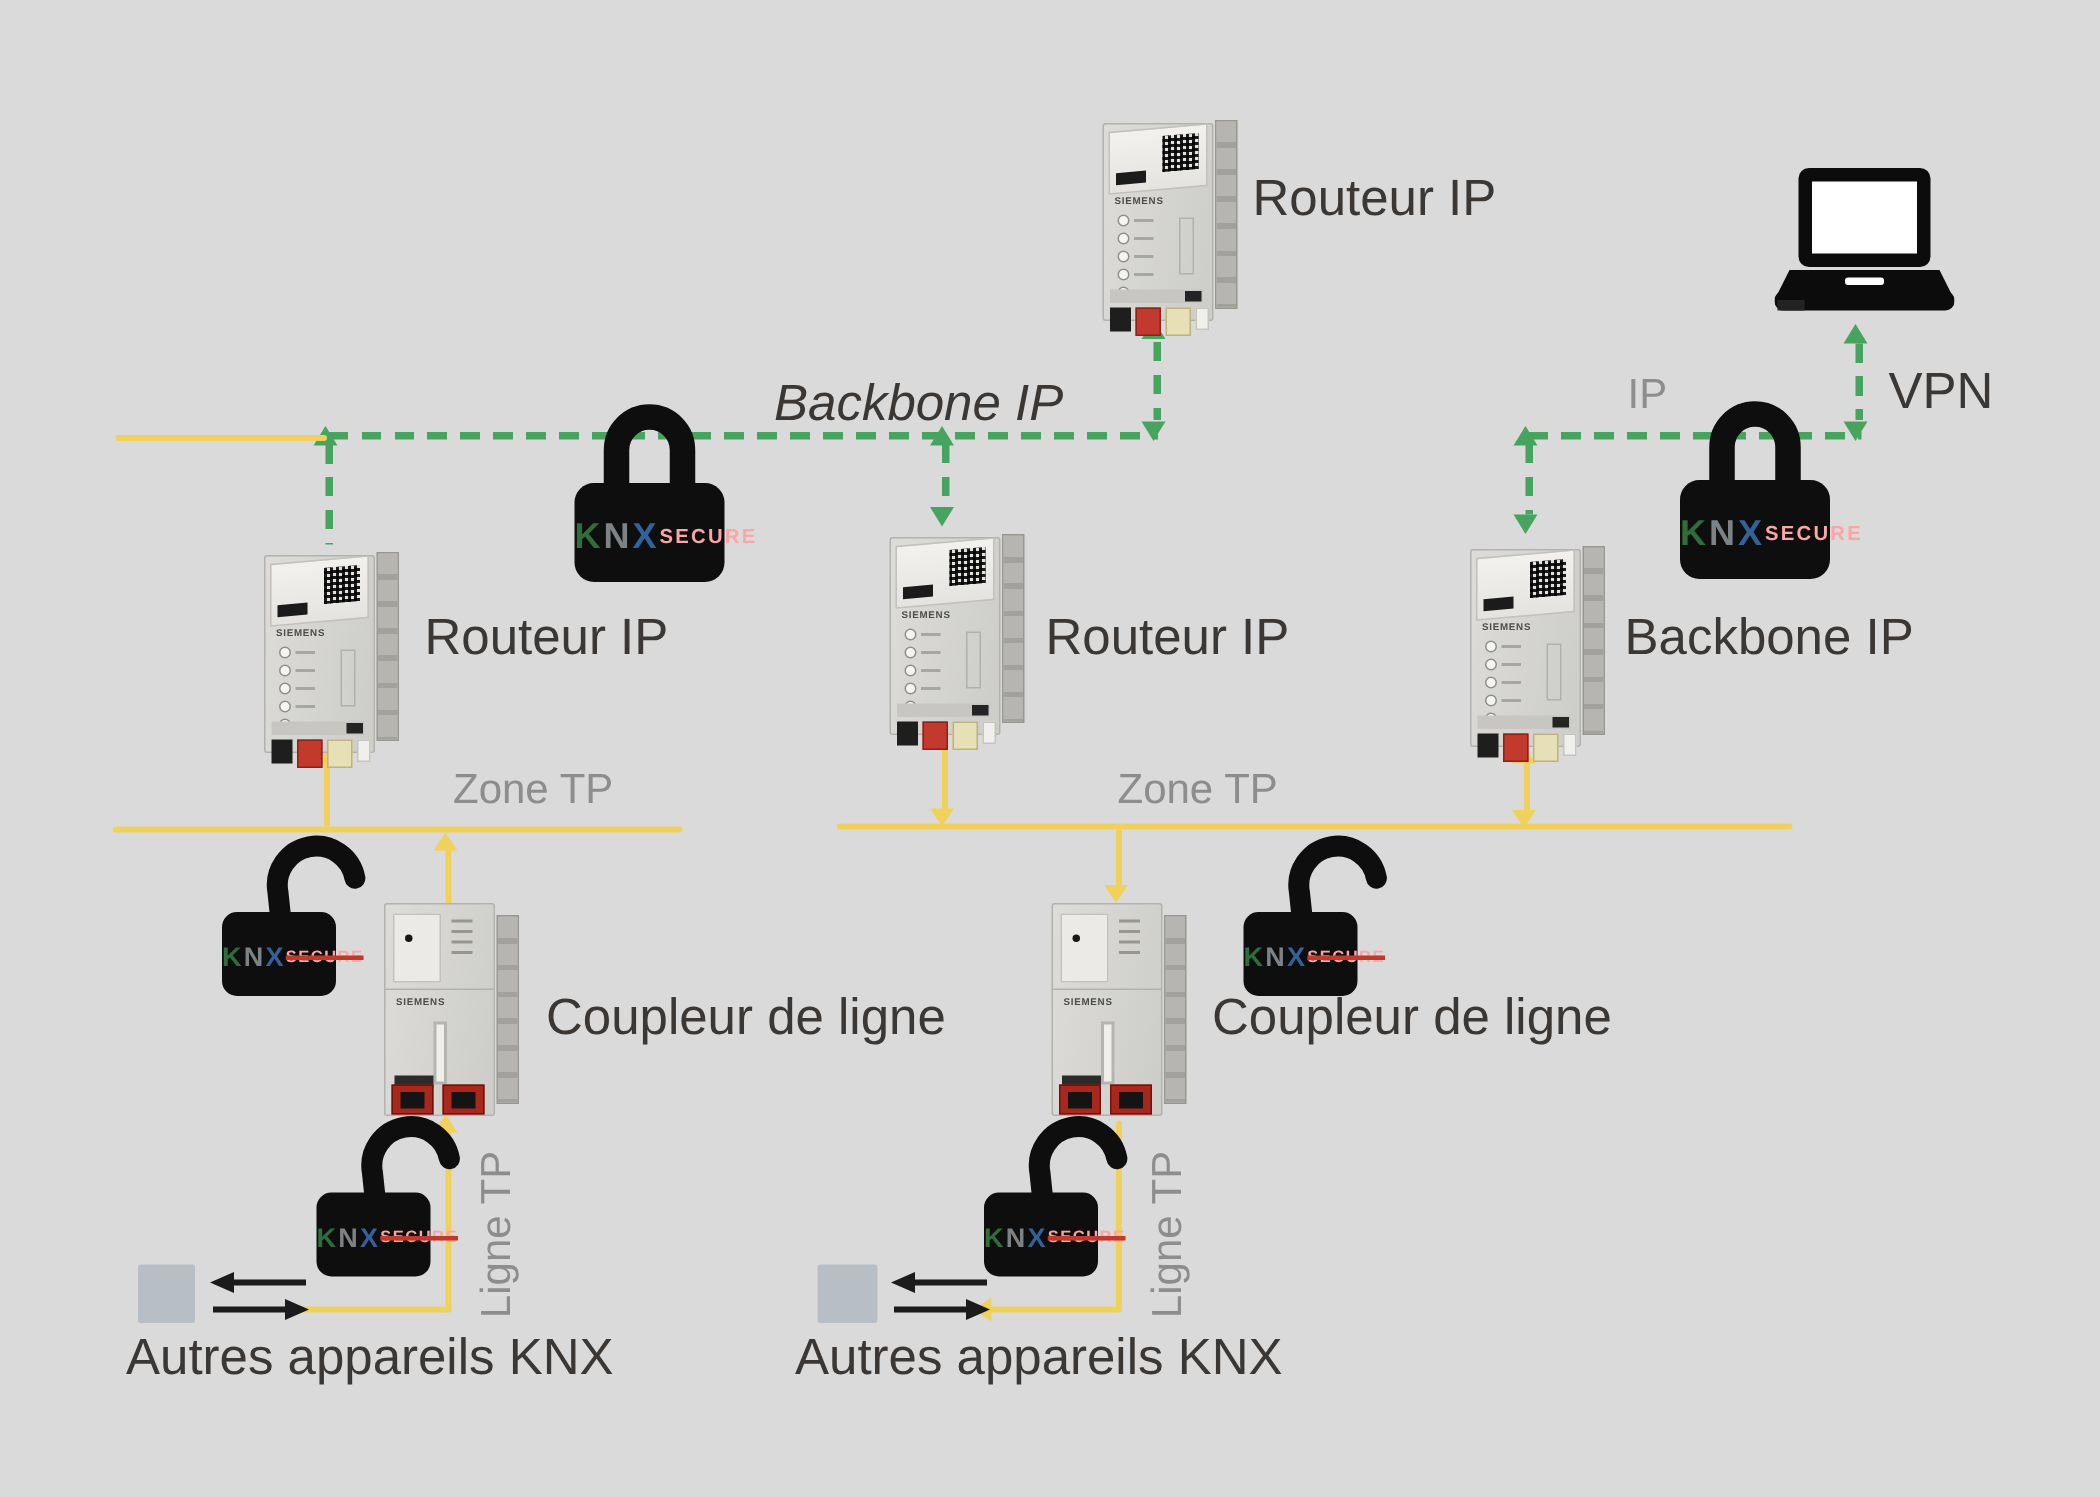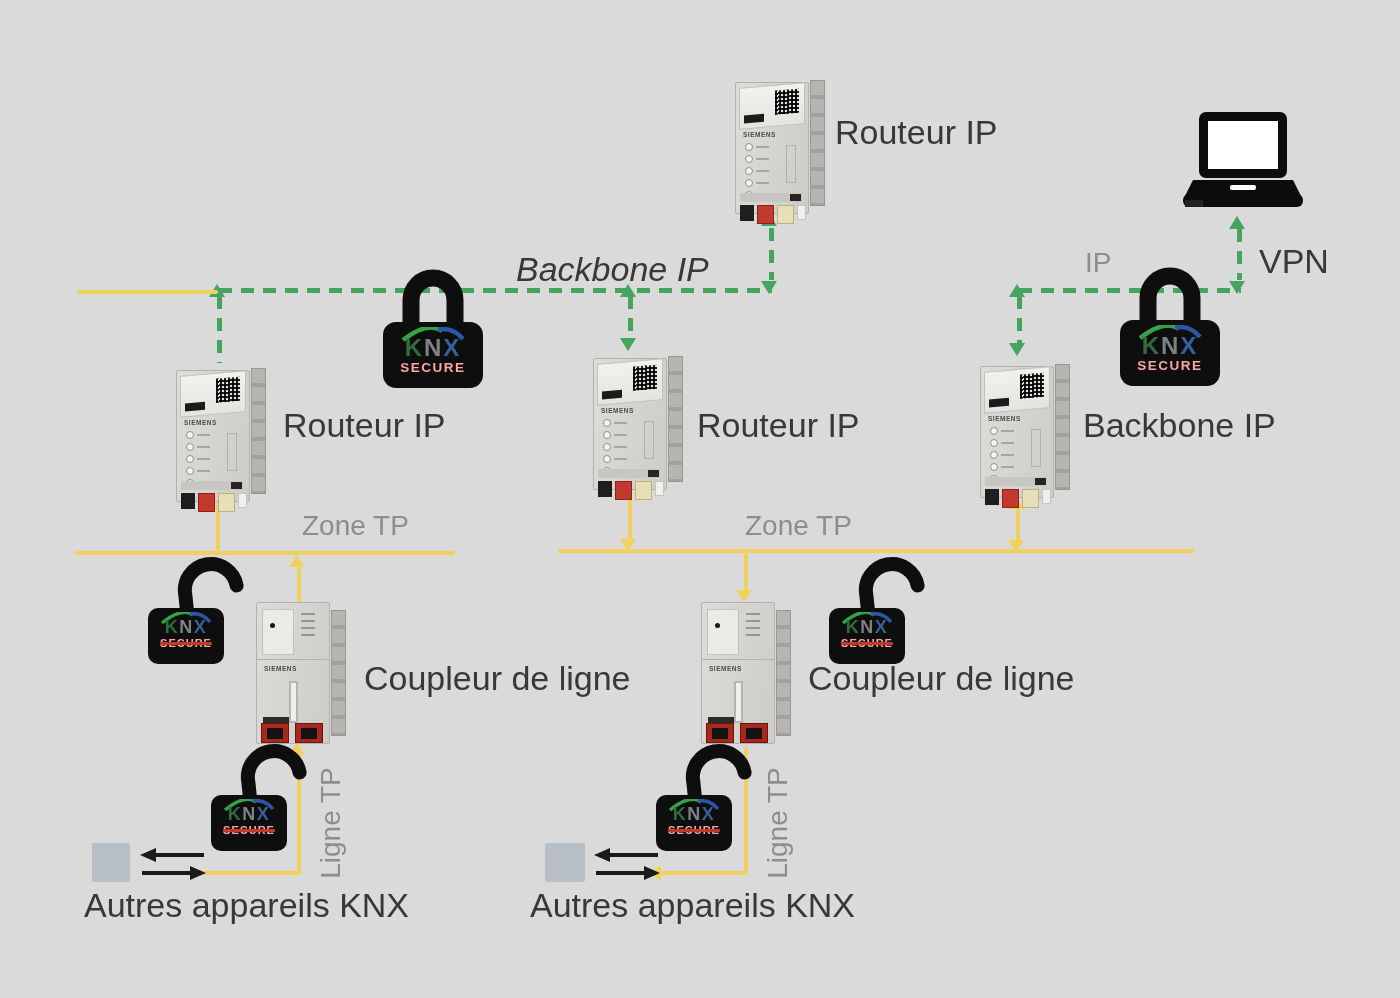--- a/index.html
+++ b/index.html
@@ -24,21 +24,21 @@
   .arr{position:absolute;width:0;height:0;border-style:solid;}
   .arr.g-up   {border-width:0 8px 13px 8px;border-color:transparent transparent #47a45f transparent;}
   .arr.g-down {border-width:13px 8px 0 8px;border-color:#47a45f transparent transparent transparent;}
   .arr.y-up   {border-width:0 8px 12px 8px;border-color:transparent transparent #f0d15b transparent;}
   .arr.y-down {border-width:12px 8px 0 8px;border-color:#f0d15b transparent transparent transparent;}
   .arr.y-left {border-width:8px 12px 8px 0;border-color:transparent #f0d15b transparent transparent;}
   
   .lock{position:absolute;}
   .lock svg.shackle{display:block;margin:0 auto;}
   .lock-body{position:relative;background:#0e0e0e;border-radius:13px;margin-top:-4px;
-             display:flex;flex-direction:column;align-items:center;text-align:right;}
+             display:flex;flex-direction:row;align-items:center;text-align:right;}
   .lock-closed .lock-body{width:100px;height:66px;padding-top:5px;box-sizing:border-box;}
   .lock-open  .lock-body{width:76px;height:56px;padding-top:4px;box-sizing:border-box;border-radius:10px;}
   .lock-open  svg.shackle{margin-left:14px;transform:rotate(-6deg);}
   .swoosh{display:block;margin-bottom:-7px;}
   .knx-row{font-weight:bold;letter-spacing:2px;line-height:1.05;}
   .lock-closed .knx-row{font-size:24px;}
   .lock-open   .knx-row{font-size:18px;letter-spacing:1.5px;}
   .knx-k{color:#2f6e3c;} .knx-n{color:#7d8286;} .knx-x{color:#35619b;}
   .secure-row{color:#fca5a5;font-weight:bold;letter-spacing:1.5px;}
   .lock-closed .secure-row{font-size:13.5px;}

